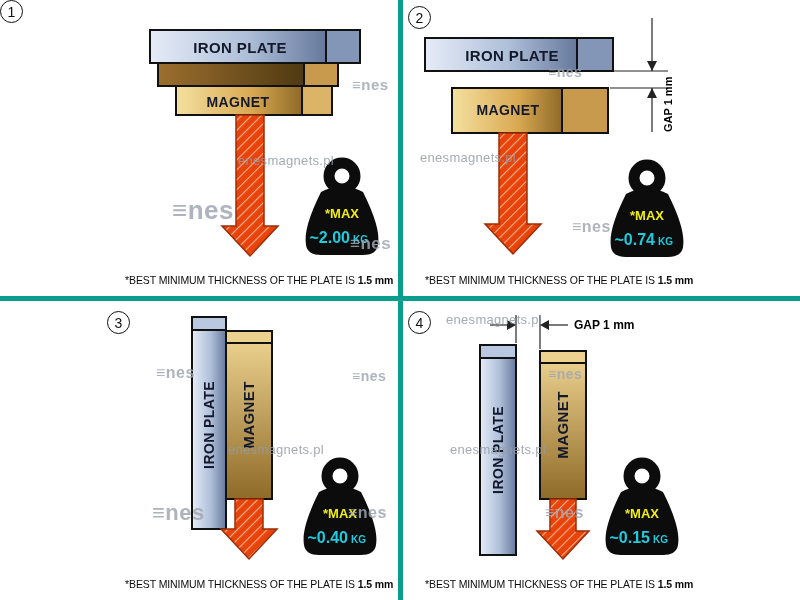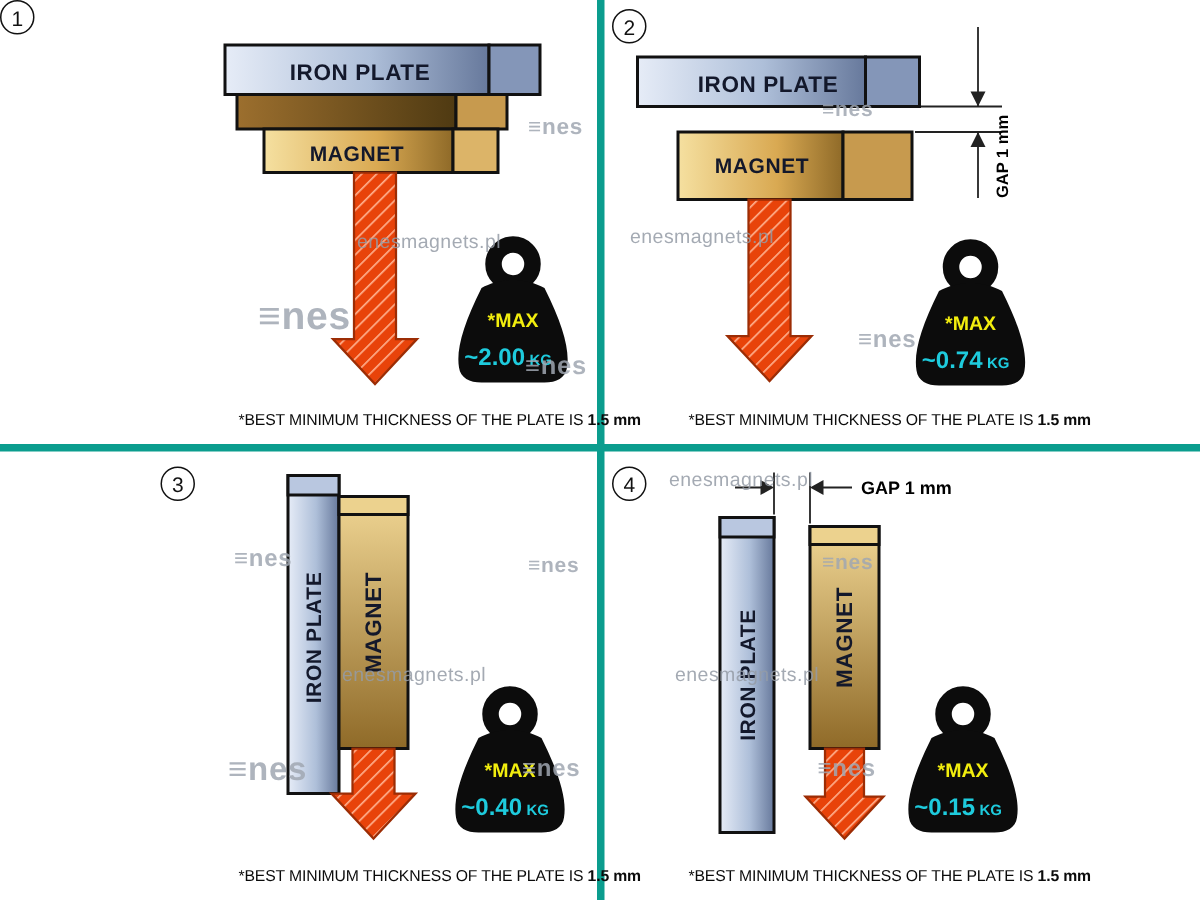--- a/index.html
+++ b/index.html
@@ -5,21 +5,21 @@
   html,body{margin:0;padding:0;background:#fff;}
   .canvas{position:relative;width:800px;height:600px;background:#ffffff;overflow:hidden;
           font-family:"Liberation Sans",sans-serif;}
   .vdiv{position:absolute;left:398px;top:0;width:5px;height:600px;background:#0b9d8e;}
   .hdiv{position:absolute;left:0;top:296px;width:800px;height:5px;background:#0b9d8e;}
   .panel{position:absolute;width:400px;height:296px;}
   #p1{left:0;top:0;} #p2{left:400px;top:0;} #p3{left:0;top:301px;} #p4{left:400px;top:301px;}
   .panel>svg{position:absolute;left:0;top:0;}
   .num{position:absolute;width:21px;height:21px;border:1.6px solid #111;border-radius:50%;
        display:flex;align-items:center;justify-content:center;font-size:14px;color:#111;background:#fff;z-index:4;}
-  .foot{position:absolute;white-space:nowrap;font-size:10.5px;color:#0b0b0b;letter-spacing:-0.1px;z-index:4;margin-left:34px;}
+  .foot{position:absolute;white-space:nowrap;font-size:10.5px;color:#0b0b0b;letter-spacing:-0.1px;z-index:4;}
   .foot b{font-weight:700;}
   .wm{position:absolute;color:rgba(148,155,166,.85);font-size:13px;letter-spacing:.3px;white-space:nowrap;z-index:3;}
   .wm-logo{position:absolute;color:rgba(160,167,177,.85);font-weight:700;white-space:nowrap;letter-spacing:.5px;z-index:3;}
   svg text{font-family:"Liberation Sans",sans-serif;}
   .lbl{font-weight:700;fill:#13182b;text-anchor:middle;letter-spacing:.4px;}
   .lbl15{font-size:15px;} .lbl14{font-size:14px;}
   .t-max{fill:#f2ee0e;font-weight:700;font-size:13px;text-anchor:middle;}
   .t-val{fill:#1ecbdd;font-weight:700;font-size:16px;text-anchor:end;}
   .t-unit{fill:#1ecbdd;font-weight:700;font-size:10px;text-anchor:start;}
   .gap-t{font-weight:700;font-size:12px;fill:#000;}

